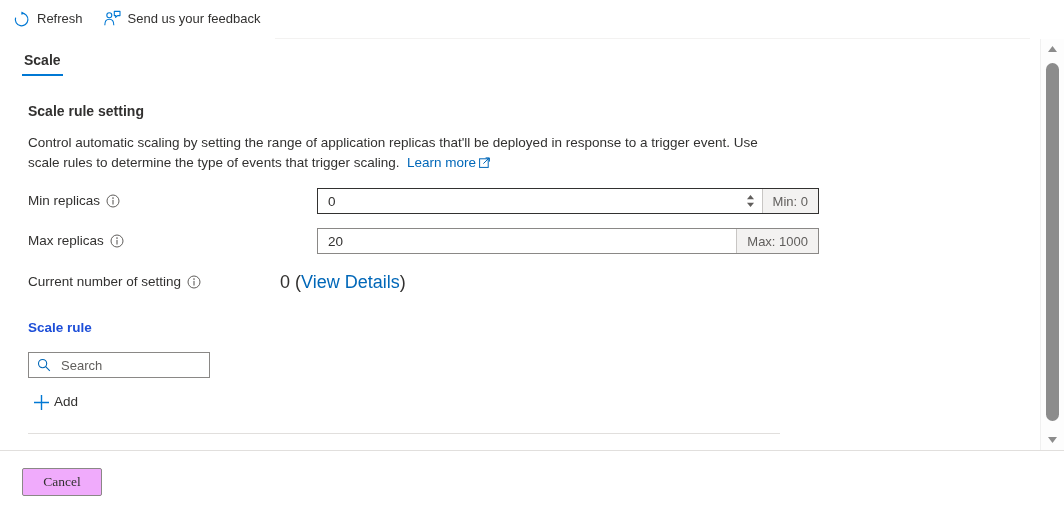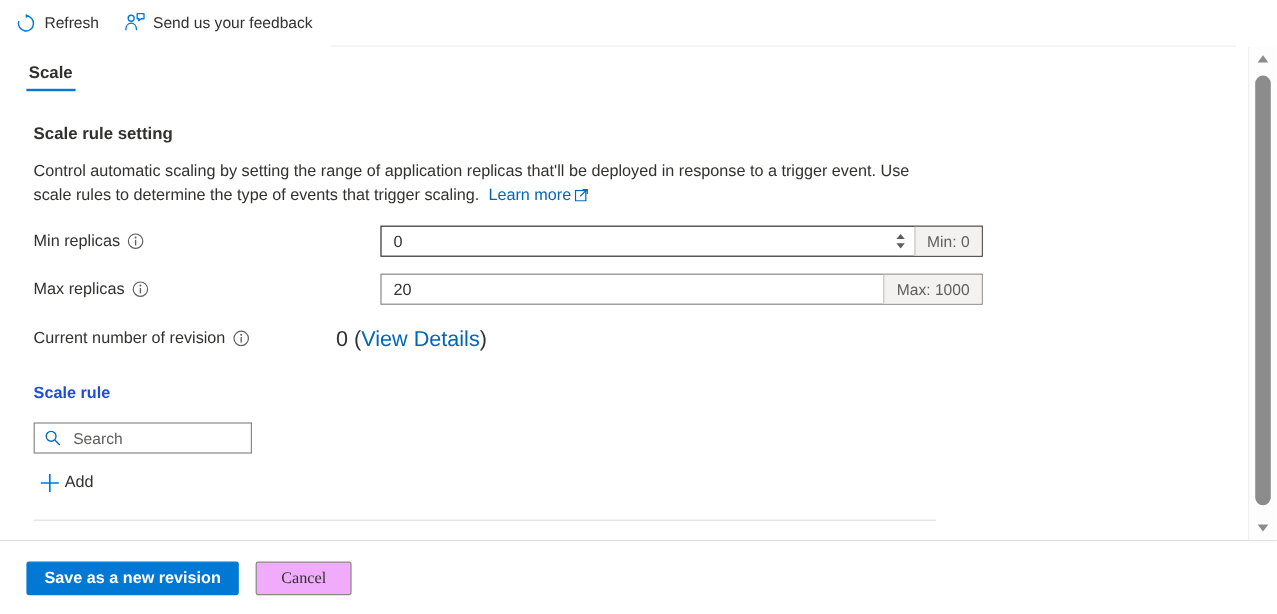--- a/index.html
+++ b/index.html
@@ -462,21 +462,21 @@
       </div>
       <div class="field">
         <input class="field-input" type="text" value="20" style="">
         <span class="field-suffix">Max: 1000</span>
       </div>
     </div>
 
     
     <div class="static-row">
       <div class="form-label">
-        <span>Current number of revision</span>
+        <span>Current number of setting</span>
         <span class="info-ico">
           <svg width="14" height="14" viewBox="0 0 14 14">
             <circle cx="7" cy="7" r="6" fill="none" stroke="#605e5c" stroke-width="1"></circle>
             <circle cx="7" cy="4" r="0.85" fill="#605e5c"></circle>
             <rect x="6.45" y="5.9" width="1.1" height="4.6" fill="#605e5c"></rect>
           </svg>
         </span>
       </div>
       <div class="static-value">
         <span>0</span><span>&nbsp;</span><span>(</span><a class="link">View Details</a><span>)</span>
@@ -518,15 +518,14 @@
   </div>
   <div class="sb-thumb"></div>
   <div class="sb-arrow down">
     <svg width="11" height="8" viewBox="0 0 11 8">
         <path d="M5.5 7 L10 1 L1 1 Z" fill="#8c8c8c"></path>
       </svg>
   </div>
 </div>
 
 <div class="footer">
-  <button class="btn btn-primary">Save as a new revision</button>
   <button class="btn btn-secondary">Cancel</button>
 </div>
 
 </body></html>

